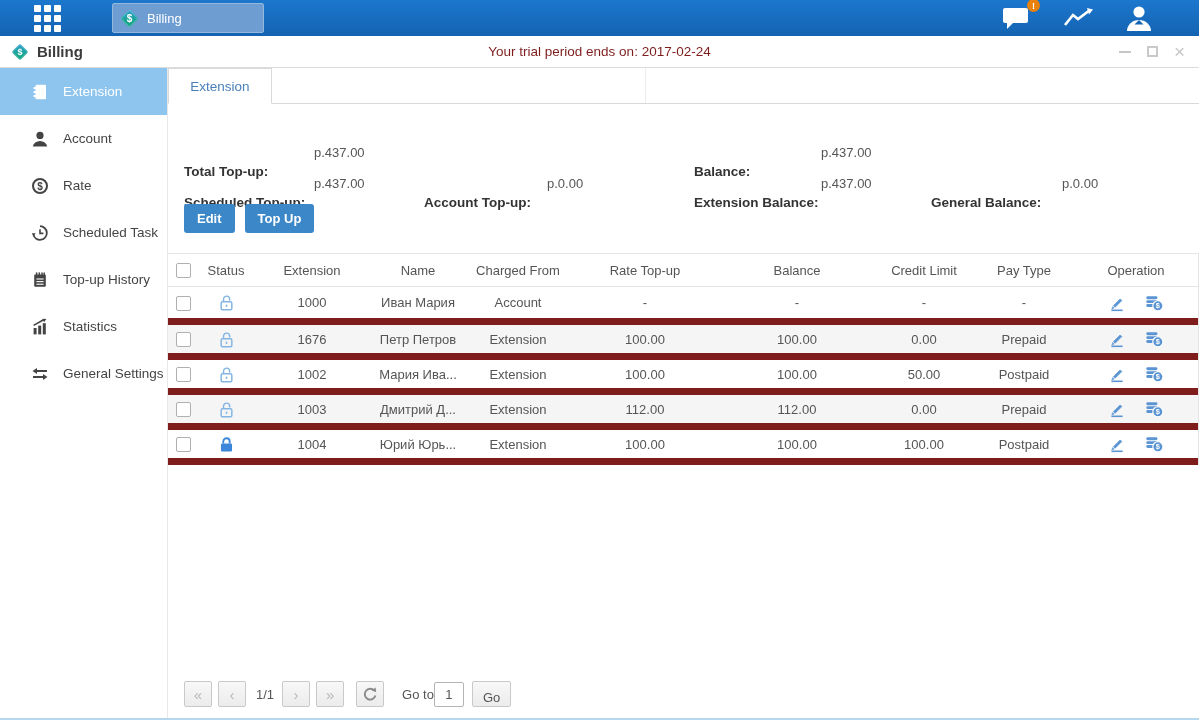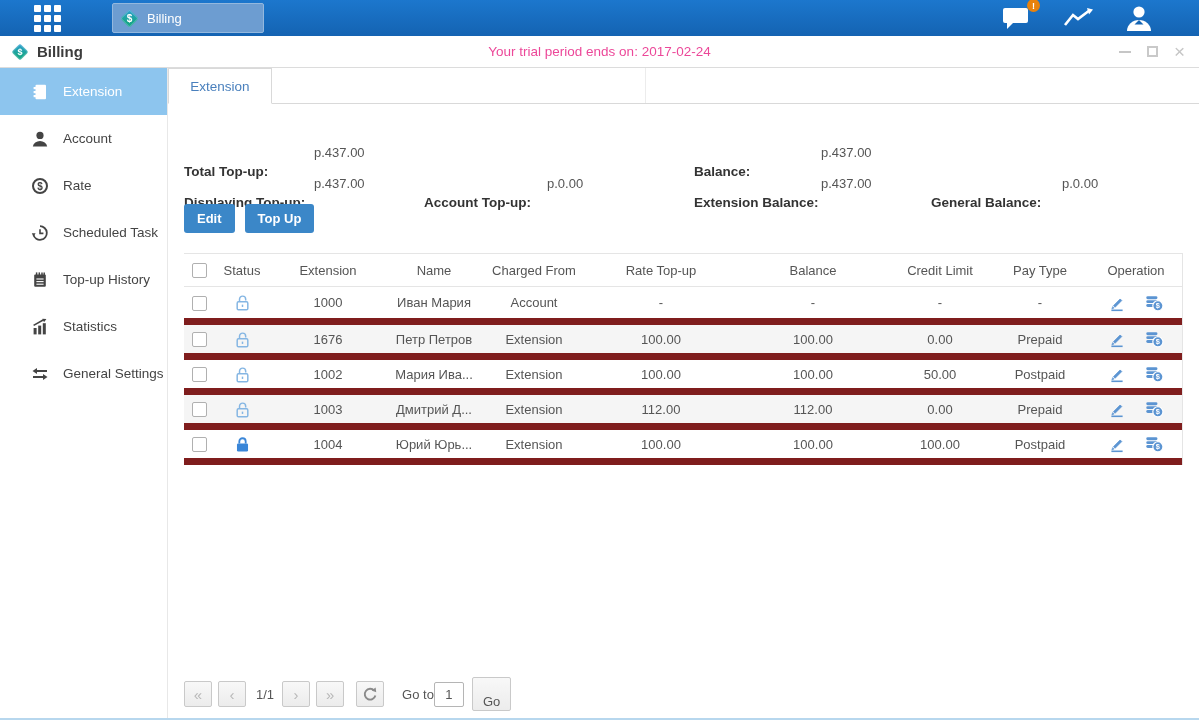--- a/index.html
+++ b/index.html
@@ -28,21 +28,21 @@
     align-items:center; gap:26px; }
   .tb-ic { position:relative; cursor:pointer; display:flex; align-items:center; }
   .badge { position:absolute; top:-4px; right:-5px; width:13px; height:13px; border-radius:50%;
     background:#e8820c; color:#fff; font-size:9px; font-weight:bold; display:flex;
     align-items:center; justify-content:center; }
 
   
   .titlebar { height:32px; flex:0 0 32px; background:#fff; border-bottom:1px solid #dcdcdc;
     display:flex; align-items:center; padding:0 14px 0 12px; position:relative; }
   .titlebar .win-title { font-size:15px; font-weight:bold; color:#3c3c3c; margin-left:8px; }
-  .trial { position:absolute; left:0; right:0; text-align:center; color:#ec4899;
+  .trial { position:absolute; left:0; right:0; text-align:center; color:#7f1d1d;
     font-size:13.5px; pointer-events:none; }
   .win-ctrls { margin-left:auto; display:flex; align-items:center; gap:16px; z-index:2; }
   .wc { cursor:pointer; display:flex; align-items:center; justify-content:center; height:16px; }
   .wc-min i { display:block; width:12px; height:2px; background:#c6c6c6; }
   .wc-max i { display:block; width:11px; height:11px; border:2px solid #c9c9c9; }
   .wc-close { color:#c6c6c6; font-size:19px; line-height:16px; }
 
   
   .content { flex:1; display:flex; min-height:0; border-bottom:2px solid #b7d7ee; }
   .sidebar { width:168px; flex:0 0 168px; border-right:1px solid #e8e8e8; padding-top:0; }
@@ -66,21 +66,21 @@
   .sum-row.l { grid-template-columns:130px 110px 123px 1fr; }
   .sum-row.r { grid-template-columns:127px 110px 131px 1fr; }
   .slabel { font-size:13.5px; font-weight:bold; color:#333;margin-top:38px; }
   .sval { font-size:13px; color:#555; }
 
   .btn-row { padding:16px 16px 0; display:flex; gap:10px; }
   .btn-blue { background:#3b87c8; color:#fff; border:none; border-radius:3px; font-size:13px;
     font-weight:bold; padding:7px 13px; cursor:pointer; font-family:inherit; }
 
   
-  .grid-wrap { margin:20px 16px 0; border-right:1px solid #e5e5e5; }
+  .grid-wrap { margin:20px 0 0; border-right:1px solid #e5e5e5; }
   table { width:100%; border-collapse:collapse; table-layout:fixed; }
   thead th { height:33px; font-size:13px; font-weight:normal; color:#555; text-align:center;
     border-top:1px solid #e5e5e5; border-bottom:1px solid #e5e5e5; }
   tbody td { height:35px; font-size:13px; color:#555; text-align:center;
     border-bottom:7px solid #7f1d1d; overflow:hidden; white-space:nowrap; }
   tbody tr.alt { background:#f5f5f5; }
   input[type=checkbox] { appearance:none; -webkit-appearance:none; width:15px; height:15px;
     border:1px solid #b0b0b0; border-radius:2px; background:#fff; cursor:pointer;
     vertical-align:middle; }
   .op-ic { display:inline-flex; cursor:pointer; vertical-align:middle; }
@@ -94,21 +94,21 @@
     font-size:13px; color:#555; }
   .pg-btn { width:28px; height:26px; border:1px solid #c9c9c9; border-radius:2px;
     background:linear-gradient(180deg,#f8f8f8,#ececec); display:flex; align-items:center;
     justify-content:center; color:#b8b8b8; font-size:15px; cursor:pointer; margin-right:6px; }
   .pg-text { margin:0 8px 0 4px; color:#555; }
   .pg-goto { margin-left:12px; }
   .pg-input { width:30px; height:25px; border:1px solid #b5b5b5; border-radius:2px;
     text-align:center; font-size:13px; color:#555; font-family:inherit; }
   .pg-go { margin-left:8px; height:26px; border:1px solid #c9c9c9; border-radius:2px;
     background:linear-gradient(180deg,#f8f8f8,#ececec); font-size:13px; color:#555;
-    padding:16px 10px; cursor:pointer; font-family:inherit; }
+    padding:8px 10px; cursor:pointer; font-family:inherit; }
   .pg-right { margin-left:auto; display:flex; align-items:center; gap:12px; }
   .pg-size { width:54px; height:26px; border:1px solid #c9c9c9; border-radius:2px;
     background:linear-gradient(180deg,#fbfbfb,#efefef); display:flex; align-items:center;
     padding:0 7px; cursor:pointer; color:#555; }
   .pg-size .caret { margin-left:auto; width:0; height:0; border-left:4px solid transparent;
     border-right:4px solid transparent; border-top:5px solid #8a8a8a; }
 </style>
 </head>
 <body>
 
@@ -278,21 +278,21 @@
 
       <div class="summary">
         <div class="sum-col">
           <div class="sum-row l">
             <span class="slabel">Total Top-up:</span>
             <span class="sval">p.437.00</span>
             <span></span>
               <span></span>
           </div>
           <div class="sum-row l">
-            <span class="slabel">Displaying Top-up:</span>
+            <span class="slabel">Scheduled Top-up:</span>
             <span class="sval">p.437.00</span>
             <span class="slabel">Account Top-up:</span>
             <span class="sval">p.0.00</span>
           </div>
         </div>
         <div class="sum-col">
           <div class="sum-row r">
             <span class="slabel">Balance:</span>
             <span class="sval">p.437.00</span>
             <span></span>

